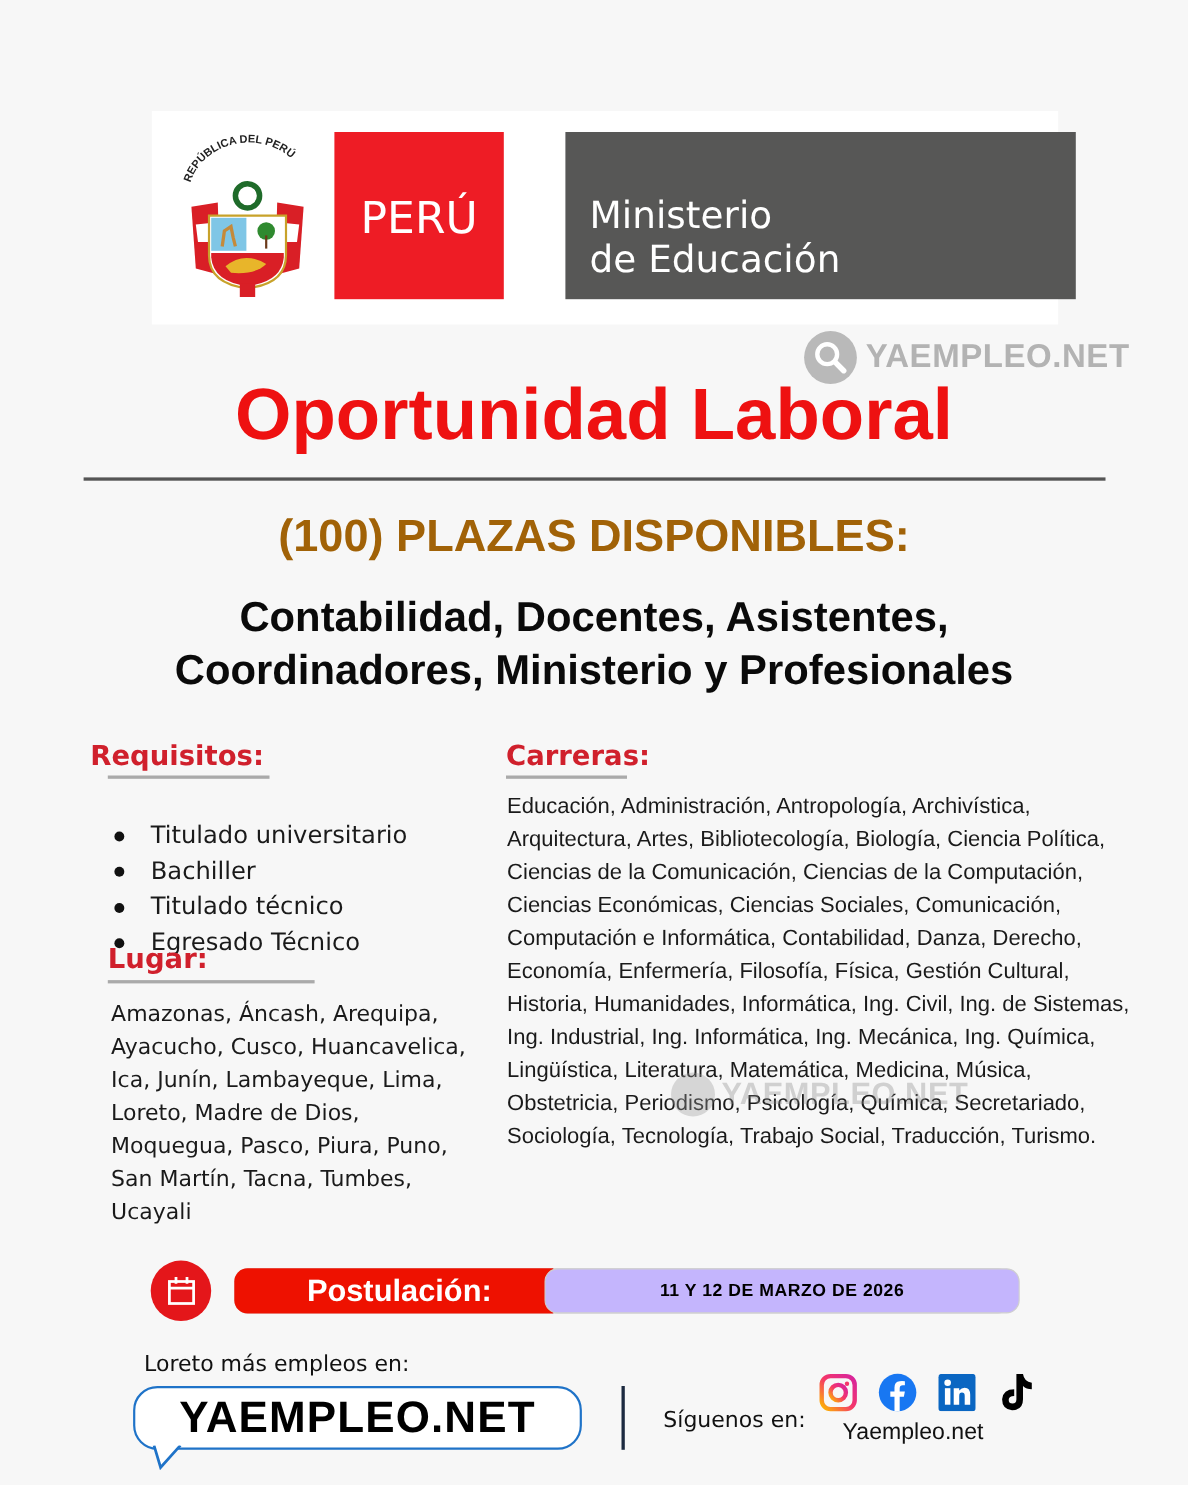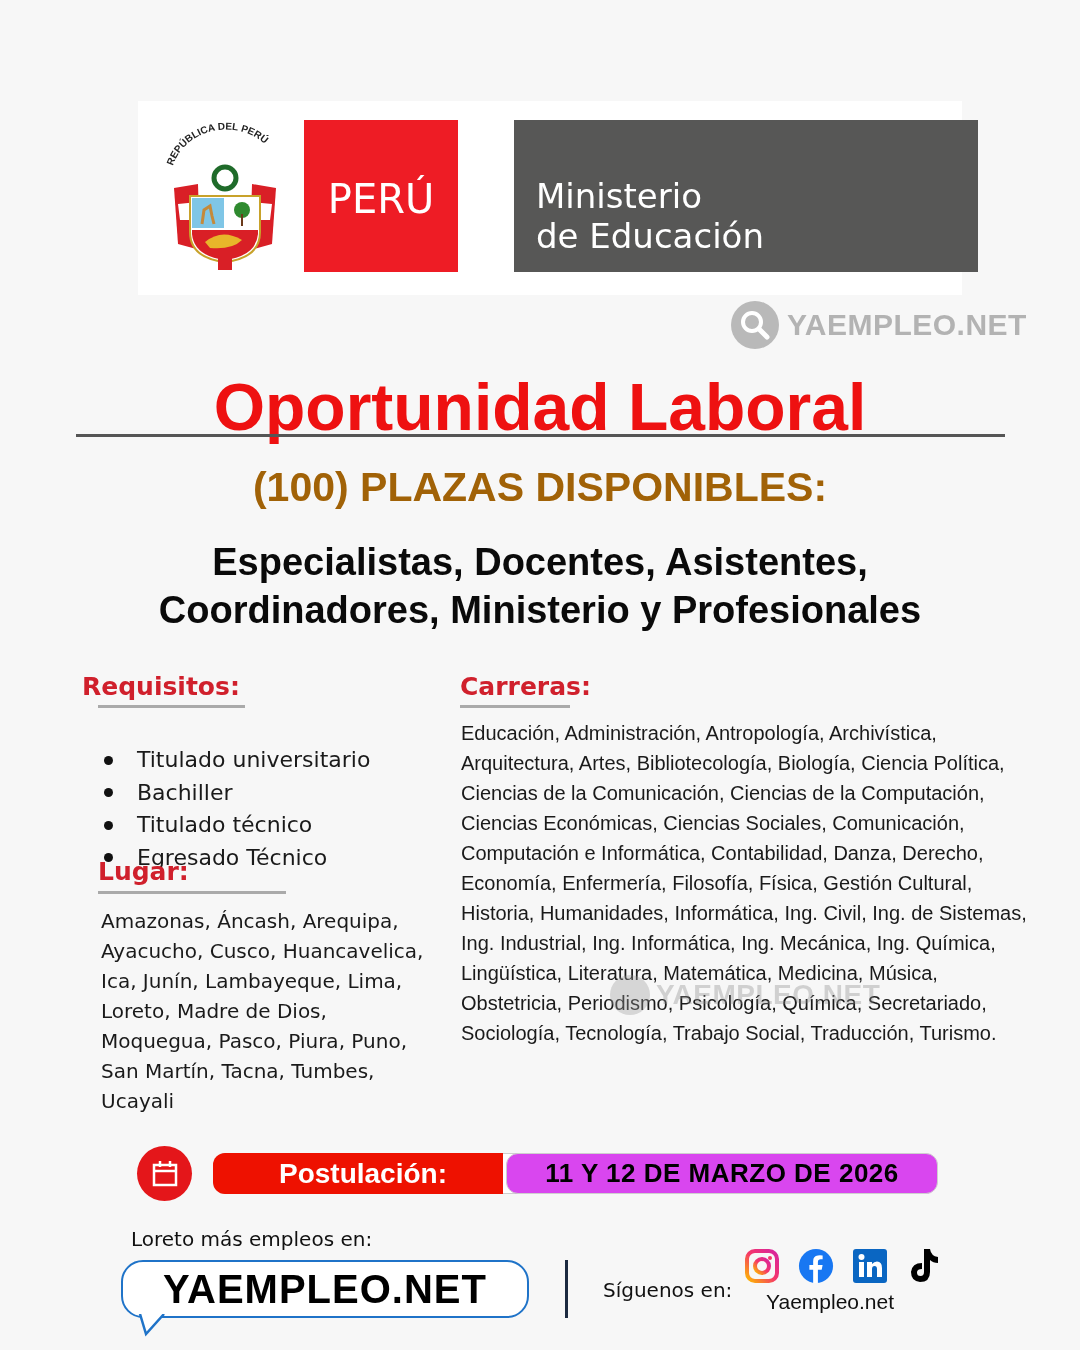--- a/index.html
+++ b/index.html
@@ -51,21 +51,21 @@
   .wm-icon {
     width: 48px; height: 48px; border-radius: 50%;
     background: #b9b9b9; position: relative;
   }
   .wm-text {
     color: #b3b3b3; font-weight: bold; font-size: 30px; letter-spacing: 0.5px;
   }
 
   .title {
     left: 0; top: 338px; width: 1080px; text-align: center;
-    color: #ee1111; font-weight: bold; font-size: 66px; margin-top: 31px;
+    color: #ee1111; font-weight: bold; font-size: 66px;
   }
   .rule {
     left: 76px; top: 434px; width: 929px; height: 3px; background: #555;
   }
   .plazas {
     left: 0; top: 464px; width: 1080px; text-align: center;
     color: #a16207; font-weight: bold; font-size: 41px;
   }
   .roles {
     left: 0; top: 538px; width: 1080px; text-align: center;
@@ -118,25 +118,25 @@
     left: 213px; top: 1153px; width: 706px; height: 41px;
     border-radius: 12px; background: #fff; border: 1px solid #cfcfcf; overflow: hidden;
   }
   .post-label {
     left: 213px; top: 1153px; width: 290px; height: 41px;
     background: #ee1100; border-radius: 12px 0 0 12px;
     color: #fff; font-weight: bold; font-size: 28px;
     display: flex; align-items: center; justify-content: center; padding-left: 10px;
   }
   .post-date {
-    left: 506px; top: 1153px; width: 432px; height: 41px;
-    background: #d946ef; border-radius: 12px;
+    left: 495px; top: 1153px; width: 432px; height: 41px;
+    background: #c4b5fd; border-radius: 12px;
     border: 1px solid #cfcfcf;
     display: flex; align-items: center; justify-content: center;
-    font-weight: bold; font-size: 26px; color: #000; letter-spacing: 0.5px;
+    font-weight: bold; font-size: 16px; color: #000; letter-spacing: 0.5px;
   }
 
   
   .revisa {
     left: 131px; top: 1227px;
     font-family: "DejaVu Sans", sans-serif; font-size: 20px; color: #111;
   }
   .bubble {
     left: 121px; top: 1260px; width: 408px; height: 58px;
     border: 2.5px solid #1f73c8; border-radius: 22px; background: #fff;
@@ -201,21 +201,21 @@
       <line x1="28" y1="28" x2="36" y2="36" stroke="#fff" stroke-width="5" stroke-linecap="round"></line>
     </svg>
   </div>
   <span class="wm-text">YAEMPLEO.NET</span>
 </div>
 
 <div class="abs title">Oportunidad Laboral</div>
 <div class="abs rule"></div>
 <div class="abs plazas">(100) PLAZAS DISPONIBLES:</div>
 <div class="abs roles">
-  <div>Especialistas, Docentes, Asistentes,</div>
+  <div>Contabilidad, Docentes, Asistentes,</div>
   <div>Coordinadores, Ministerio y Profesionales</div>
 </div>
 
 <div class="abs sec-head req-head">Requisitos:</div>
 <div class="abs sec-line req-line"></div>
 <ul class="abs req-list">
   <li>
       <span class="dot"></span>
       <span>Titulado universitario</span>
     </li>

